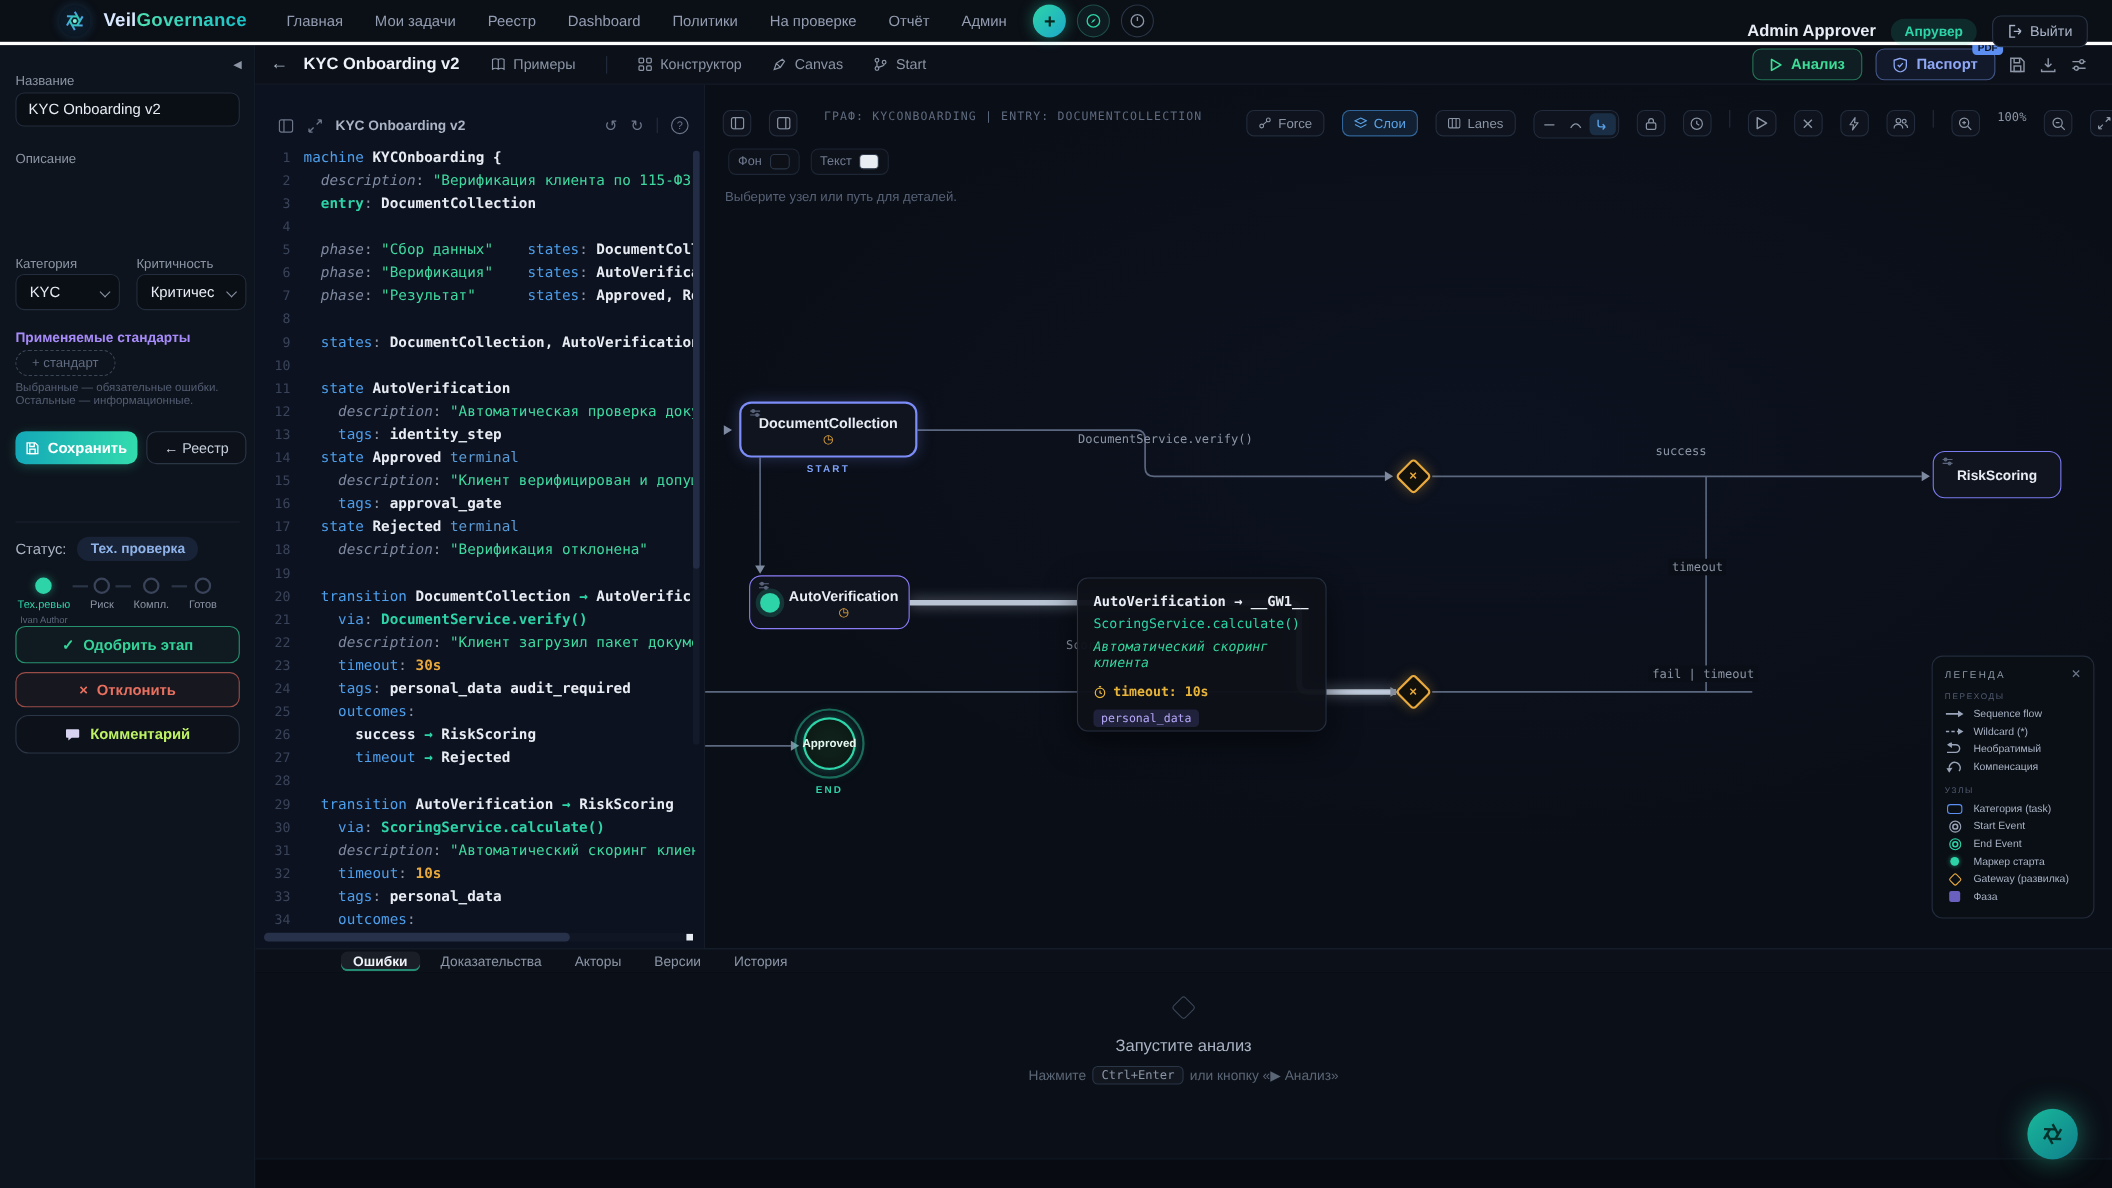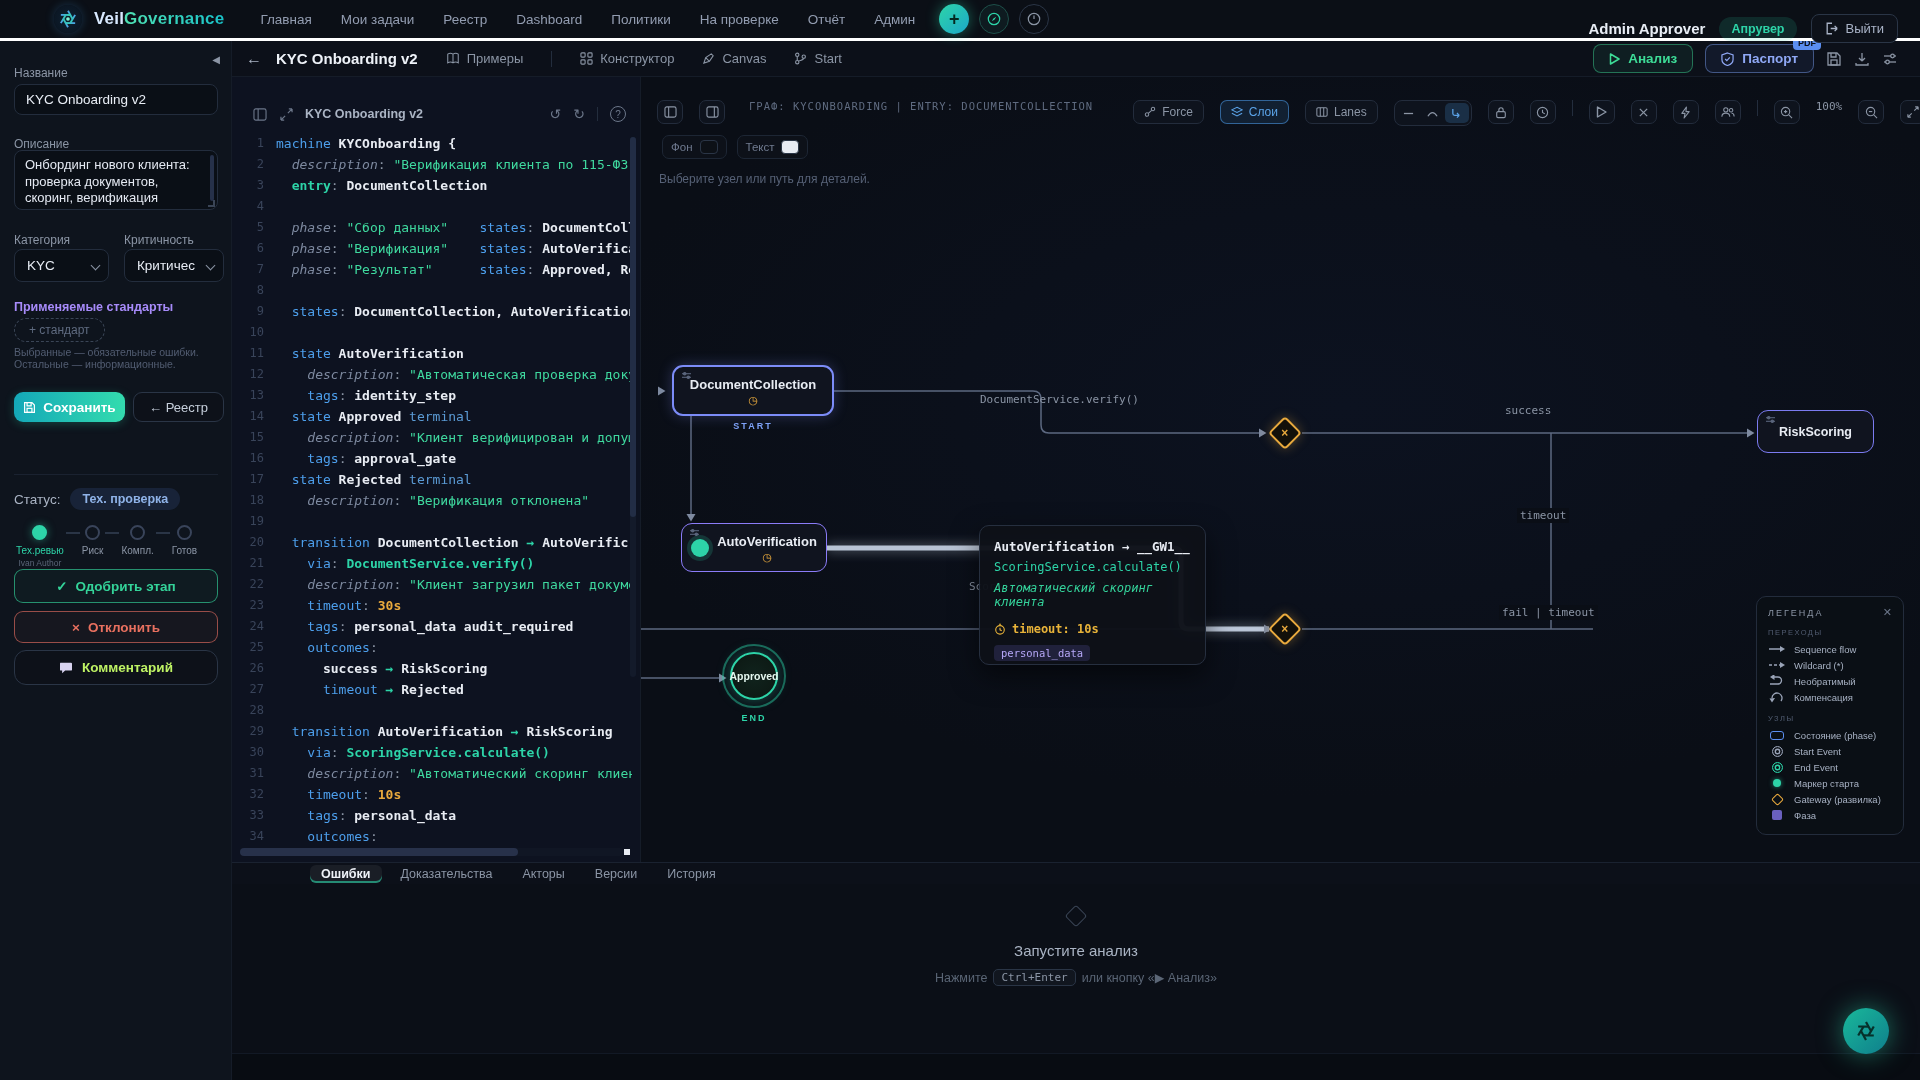--- a/index.html
+++ b/index.html
@@ -381,25 +381,20 @@
             </g>
           </svg>
       </span>
     </div>
   </div>
 
   <div class="sidebar">
     <div class="fld-label" style="position:absolute;left:14px;top:25px;">Название</div>
     <div class="inp" style="position:absolute;left:14px;top:43px;height:31px;">KYC Onboarding v2</div>
     <div class="fld-label" style="position:absolute;left:14px;top:96px;">Описание</div>
-    <div class="txta">
-      <span>Онбординг нового клиента: проверка документов, скоринг, верификация</span>
-      <span class="txta-thumb"></span>
-      <span class="txta-grip"></span>
-    </div>
     <div class="fld-label" style="position:absolute;left:14px;top:192px;">Категория</div>
     <div class="fld-label" style="position:absolute;left:124px;top:192px;">Критичность</div>
     <div class="select" style="left:14px;top:208px;width:95px;">KYC</div>
     <div class="select" style="left:124px;top:208px;width:100px;">Критичес</div>
     <div class="fld-label purple" style="position:absolute;left:14px;top:259px;">Применяемые стандарты</div>
     <div class="std-pill">+ стандарт</div>
     <div class="hint-sm" style="left:14px;top:305px;">Выбранные — обязательные ошибки.</div>
     <div class="hint-sm" style="left:14px;top:317px;">Остальные — информационные.</div>
     <div class="save-btn">
       <svg width="13" height="13" viewBox="0 0 16 16">
@@ -825,21 +820,21 @@
             </span>
             <span class="lg-label">Компенсация</span>
           </div>
         </div>
       <div class="lg-section">УЗЛЫ</div>
       <div id="lg-nodes">
           <div class="lg-item">
             <span class="lg-ic">
               <i class="lgi lgi-task"></i>
             </span>
-            <span class="lg-label">Состояние (phase)</span>
+            <span class="lg-label">Категория (task)</span>
           </div>
           <div class="lg-item">
             <span class="lg-ic">
               <i class="lgi lgi-ring"></i>
             </span>
             <span class="lg-label">Start Event</span>
           </div>
           <div class="lg-item">
             <span class="lg-ic">
               <i class="lgi lgi-ring end"></i>

